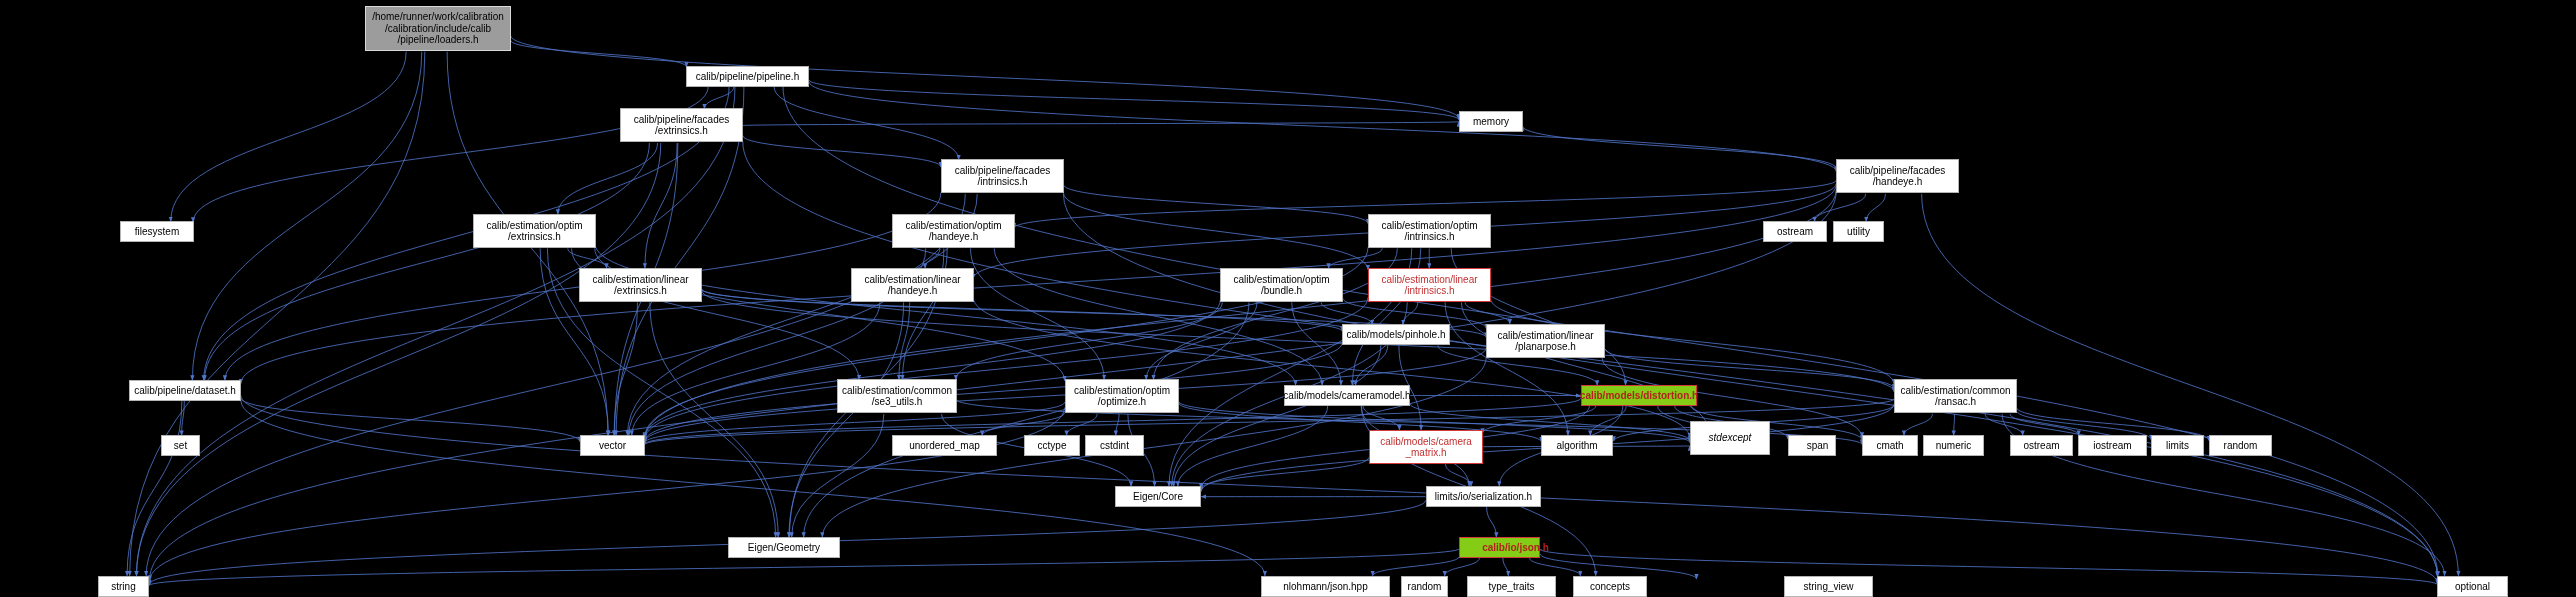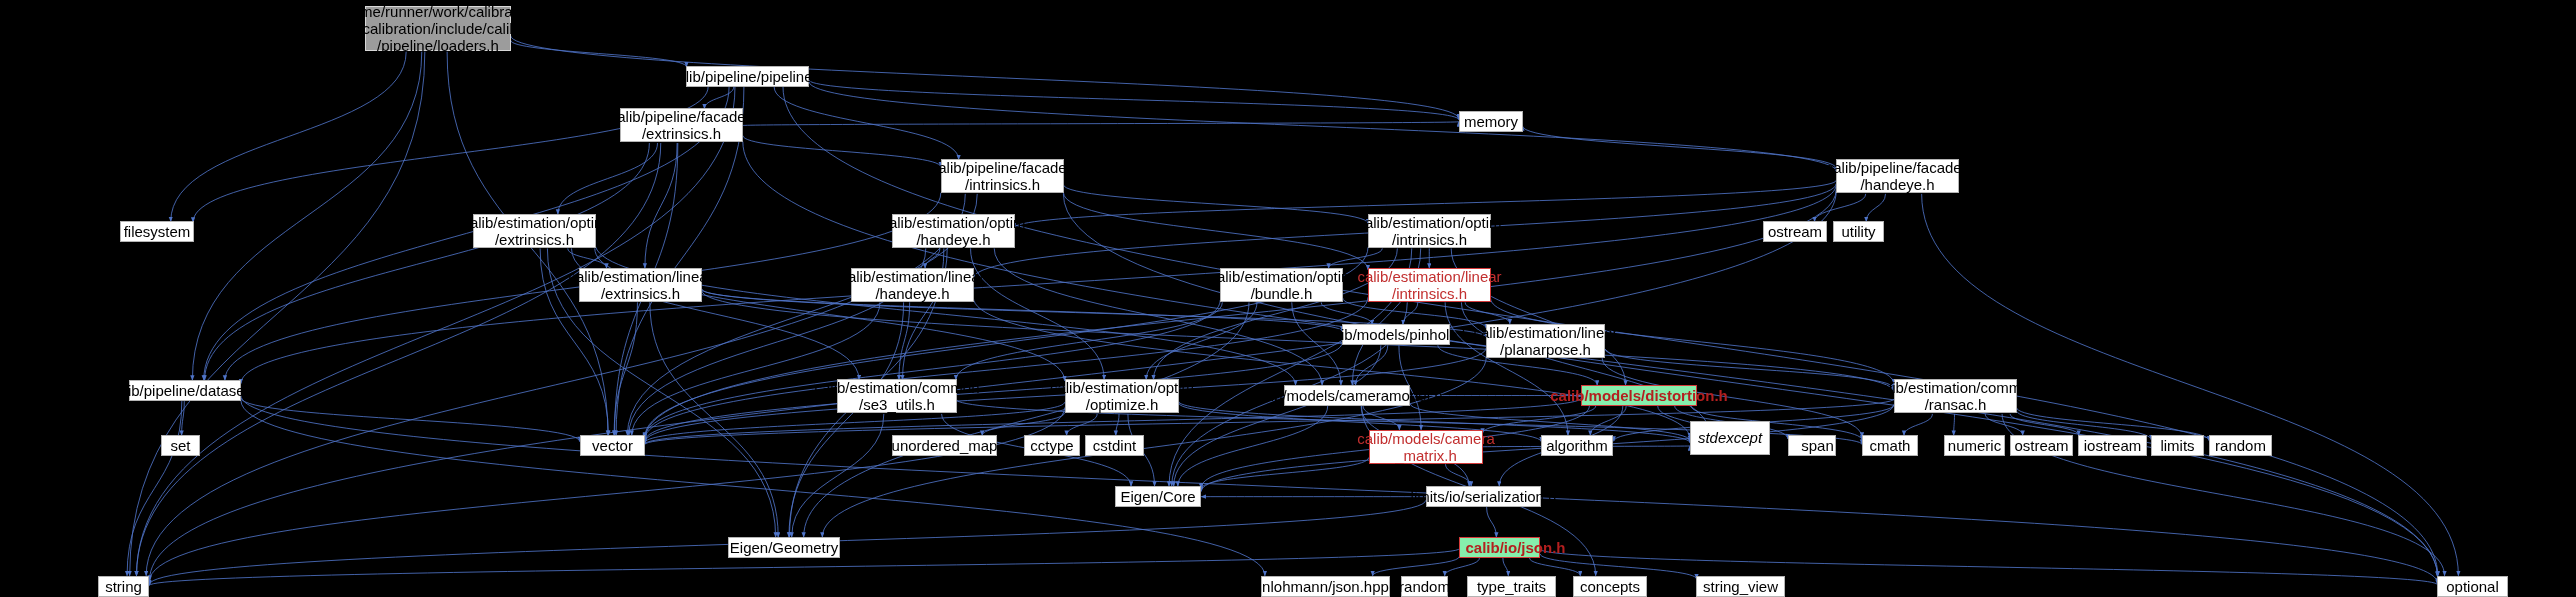--- a/index.html
+++ b/index.html
@@ -2,26 +2,26 @@
 <html style="font-size:9.8px"><head>
 <meta charset="utf-8">
 <style>
   html,body{margin:0;padding:0;background:#000;}
   body{width:2576px;height:598px;position:relative;overflow:hidden;
        font-family:"Liberation Sans",sans-serif;}
   #graph{position:absolute;left:0;top:0;width:2576px;height:598px;}
   #edges{position:absolute;left:0;top:0;}
   .node{position:absolute;box-sizing:border-box;display:flex;align-items:center;
         justify-content:center;text-align:center;white-space:pre-line;
-        font-size:15px;line-height:1.15;background:#ffffff;
+        font-size:10px;line-height:1.15;background:#ffffff;
         border:0.9px solid #b4b4b4;color:#000;cursor:pointer;}
   .node.ext{cursor:default;}
   .node.root{background:#9c9c9c;border-color:#d8d8d8;color:#000;cursor:default;}
   .node.red{border-color:#d43a3a;color:#c22f2f;}
-  .node.redfill{background:#86efac;border-color:#d43a3a;color:#b41f1f;font-weight:bold;}
+  .node.redfill{background:#84cc16;border-color:#d43a3a;color:#b41f1f;font-weight:bold;}
 </style>
 </head>
 <body>
 
 <div id="graph">
     <svg id="edges" width="2576" height="598" viewBox="0 0 4203 975">
       <defs>
         <marker id="arrow" markerWidth="9" markerHeight="8" refX="8" refY="3.5" orient="auto" markerUnits="userSpaceOnUse">
           <path d="M0,0 L9,3.5 L0,7 Z" fill="#4f74c8"></path>
         </marker>
@@ -213,30 +213,30 @@
     <div class="node  ext" style="left: 580px; top: 435px; width: 65px; height: 21px;">vector</div>
     <div class="node  ext" style="left: 892px; top: 435px; width: 105px; height: 21px;">unordered_map</div>
     <div class="node  ext" style="left: 1024px; top: 435px; width: 56px; height: 21px;">cctype</div>
     <div class="node  ext" style="left: 1085px; top: 435px; width: 59px; height: 21px;">cstdint</div>
     <div class="node red" style="left: 1369px; top: 430px; width: 114px; height: 34px;">calib/models/camera
 _matrix.h</div>
     <div class="node  ext" style="left: 1541px; top: 435px; width: 72px; height: 21px;">algorithm</div>
     <div class="node  ext" style="left: 1690px; top: 421px; width: 80px; height: 34px; font-style: italic;">stdexcept</div>
     <div class="node  ext" style="left: 1788px; top: 435px; width: 48px; height: 21px; padding-left: 11px;">span</div>
     <div class="node  ext" style="left: 1862px; top: 435px; width: 56px; height: 21px;">cmath</div>
-    <div class="node  ext" style="left: 1923px; top: 435px; width: 61px; height: 21px; margin-left: 21px;">numeric</div>
+    <div class="node  ext" style="left: 1923px; top: 435px; width: 61px; height: 21px;">numeric</div>
     <div class="node  ext" style="left: 2010px; top: 435px; width: 63px; height: 21px;">ostream</div>
     <div class="node  ext" style="left: 2078px; top: 435px; width: 69px; height: 21px;">iostream</div>
     <div class="node  ext" style="left: 2151px; top: 435px; width: 53px; height: 21px;">limits</div>
     <div class="node  ext" style="left: 2209px; top: 435px; width: 63px; height: 21px;">random</div>
     <div class="node  ext" style="left: 1115px; top: 486px; width: 86px; height: 21px;">Eigen/Core</div>
     <div class="node " style="left: 1426px; top: 486px; width: 115px; height: 21px;">limits/io/serialization.h</div>
     <div class="node  ext" style="left: 728px; top: 537px; width: 112px; height: 21px;">Eigen/Geometry</div>
     <div class="node redfill" style="left: 1459px; top: 537px; width: 81px; height: 21px; padding-left: 32px;">calib/io/json.h</div>
     <div class="node  ext" style="left: 98px; top: 576px; width: 51px; height: 21px;">string</div>
     <div class="node  ext" style="left: 1261px; top: 576px; width: 129px; height: 21px;">nlohmann/json.hpp</div>
     <div class="node  ext" style="left: 1401px; top: 576px; width: 47px; height: 21px;">random</div>
     <div class="node  ext" style="left: 1467px; top: 576px; width: 89px; height: 21px;">type_traits</div>
     <div class="node  ext" style="left: 1573px; top: 576px; width: 74px; height: 21px;">concepts</div>
-    <div class="node  ext" style="left: 1696px; top: 576px; width: 89px; height: 21px;">string_view</div>
+    <div class="node  ext" style="left: 1784px; top: 576px; width: 89px; height: 21px;">string_view</div>
     <div class="node  ext" style="left: 2437px; top: 576px; width: 71px; height: 21px;">optional</div>
   </div>
 
 
 </body></html>

